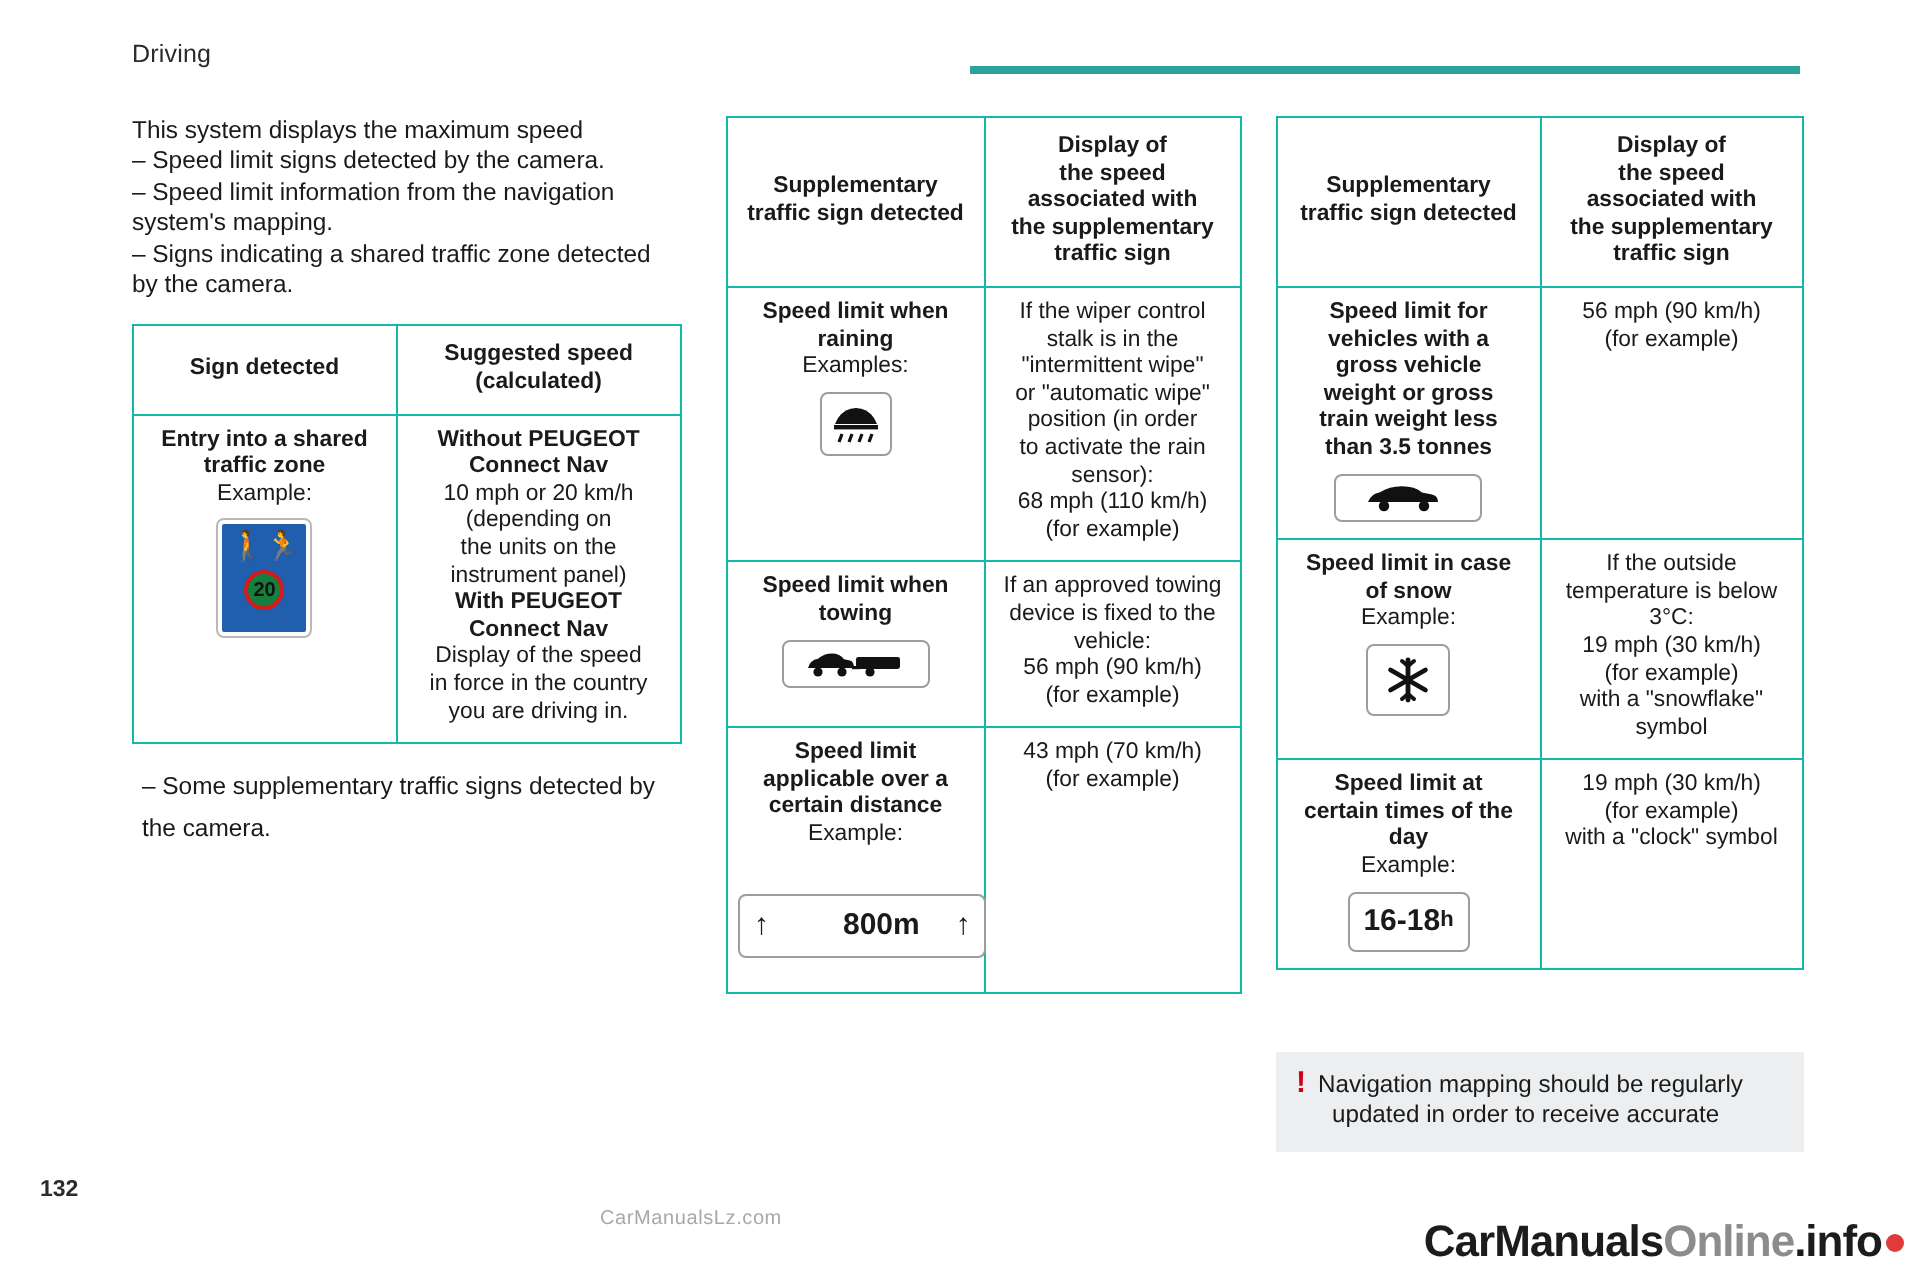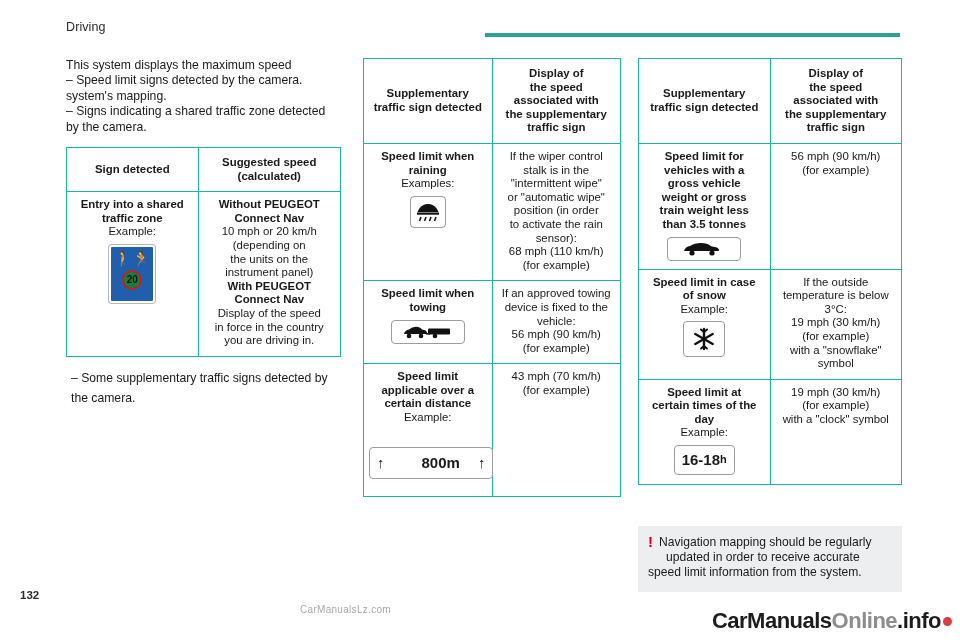--- a/index.html
+++ b/index.html
@@ -225,20 +225,21 @@
 <div class="page">
 
   <div class="header-title">Driving</div>
   <div class="header-rule"></div>
   <div class="page-number">132</div>
 
   <div class="col col-1">
     <div class="body-text dash-list">
       <p>This system displays the maximum speed</p>
       <p>–  Speed limit signs detected by the camera.</p>
+      <p>–  Speed limit information from the navigation</p>
       <p>system's mapping.</p>
       <p>–  Signs indicating a shared traffic zone detected</p>
       <p>by the camera.</p>
     </div>
 
     <div style="height:12px"></div>
 
     <table class="doc">
       <colgroup>
           <col style="width:48%">
@@ -476,21 +477,20 @@
         </td>
       </tr>
     </tbody>
       </table>
   </div>
 
   <div class="note-box">
     <span class="note-bang">!</span>
     <span>Navigation mapping should be regularly</span><br>
     <span style="margin-left:18px; display:inline-block;">updated in order to receive accurate</span><br>
-    <span>speed limit information from the system.</span>
   </div>
 
   <div class="watermark">CarManualsLz.com</div>
 
   <div class="footer-brand">
     <span>CarManuals</span><span class="gray">Online</span><span>.info</span><span class="dot"></span>
   </div>
 
 </div>
 

